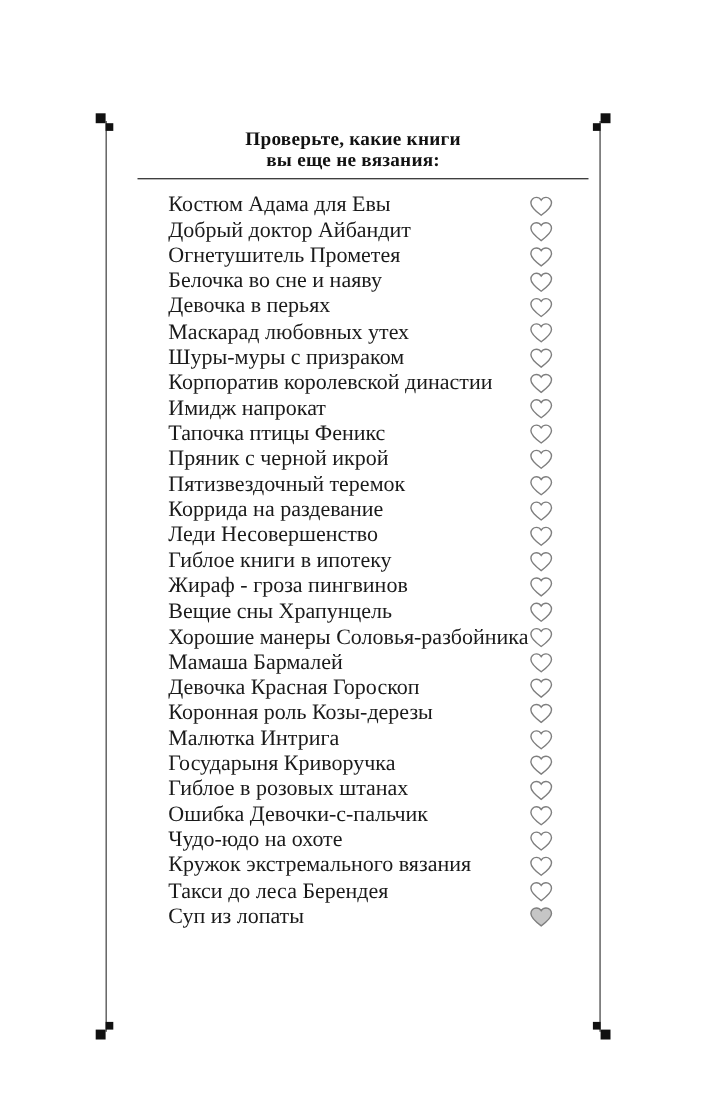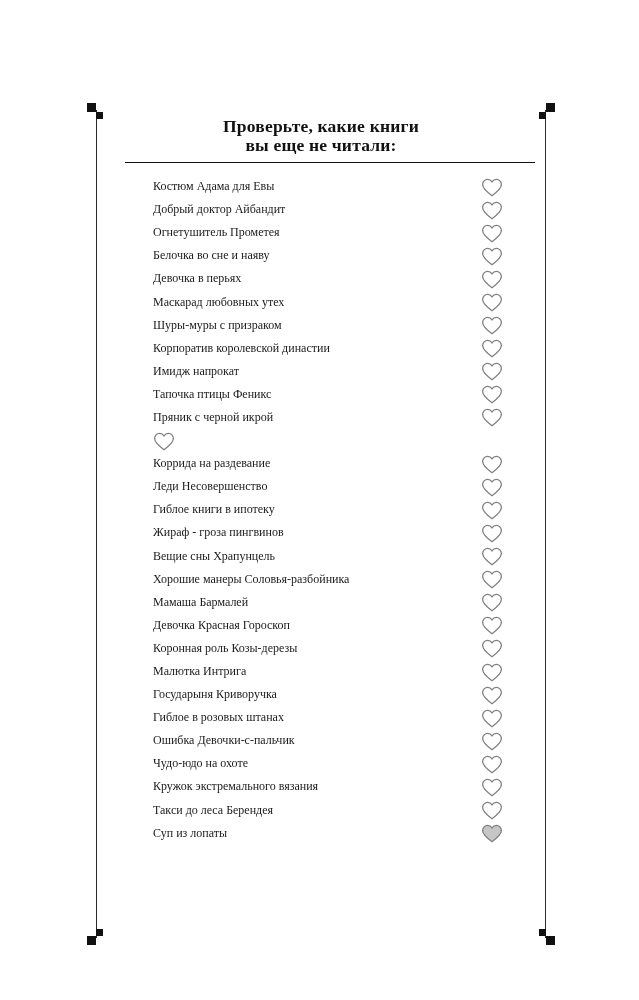--- a/index.html
+++ b/index.html
@@ -64,21 +64,21 @@
     padding-left: 56px;
     padding-right: 42px;
   }
   .row {
     display: flex;
     align-items: center;
     justify-content: space-between;
     height: 23.1px;
   }
   .row .book-title {
-    font-size: 12px;
+    font-size: 20px;
     color: #1a1a1a;
     white-space: nowrap;
   }
   .heart {
     display: inline-flex;
     width: 22px;
     height: 20px;
     align-items: center;
     justify-content: center;
     cursor: pointer;
@@ -101,21 +101,21 @@
         <span class="sq1"></span>
         <span class="sq2"></span>
       </div>
     <div class="corner br">
         <span class="sq1"></span>
         <span class="sq2"></span>
       </div>
 
     <div class="header">
       <div class="t">Проверьте, какие книги</div>
-      <div class="t">вы еще не читали:</div>
+      <div class="t">вы еще не вязания:</div>
     </div>
     <div class="rule"></div>
 
     <div class="book-list" id="book-list">
         <div class="row">
           <span class="book-title">Костюм Адама для Евы</span>
           <span class="heart">
             <svg width="22" height="20" viewBox="0 0 24 22">
               <path d="M12 20.6 C6.4 16.5 1.7 12.8 1.7 8.3 C1.7 5.1 4.2 2.7 7.2 2.7 c1.9 0 3.7 1 4.8 2.7 c1.1-1.7 2.9-2.7 4.8-2.7 c3 0 5.5 2.4 5.5 5.6 c0 4.5-4.7 8.2-10.3 12.3 z" fill="#ffffff" stroke="#7f7f7f" stroke-width="1.4"></path>
             </svg>
@@ -195,20 +195,21 @@
         </div>
         <div class="row">
           <span class="book-title">Пряник с черной икрой</span>
           <span class="heart">
             <svg width="22" height="20" viewBox="0 0 24 22">
               <path d="M12 20.6 C6.4 16.5 1.7 12.8 1.7 8.3 C1.7 5.1 4.2 2.7 7.2 2.7 c1.9 0 3.7 1 4.8 2.7 c1.1-1.7 2.9-2.7 4.8-2.7 c3 0 5.5 2.4 5.5 5.6 c0 4.5-4.7 8.2-10.3 12.3 z" fill="#ffffff" stroke="#7f7f7f" stroke-width="1.4"></path>
             </svg>
           </span>
         </div>
         <div class="row">
+          <span class="book-title">Пятизвездочный теремок</span>
           <span class="heart">
             <svg width="22" height="20" viewBox="0 0 24 22">
               <path d="M12 20.6 C6.4 16.5 1.7 12.8 1.7 8.3 C1.7 5.1 4.2 2.7 7.2 2.7 c1.9 0 3.7 1 4.8 2.7 c1.1-1.7 2.9-2.7 4.8-2.7 c3 0 5.5 2.4 5.5 5.6 c0 4.5-4.7 8.2-10.3 12.3 z" fill="#ffffff" stroke="#7f7f7f" stroke-width="1.4"></path>
             </svg>
           </span>
         </div>
         <div class="row">
           <span class="book-title">Коррида на раздевание</span>
           <span class="heart">
             <svg width="22" height="20" viewBox="0 0 24 22">

